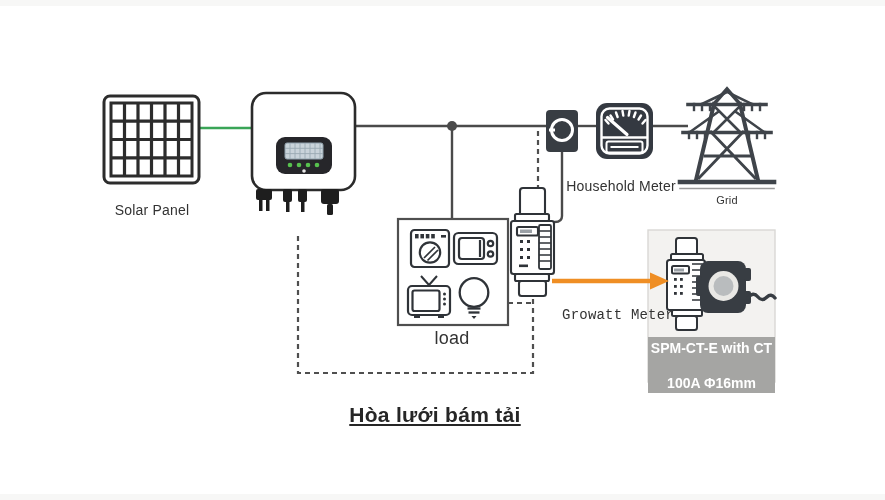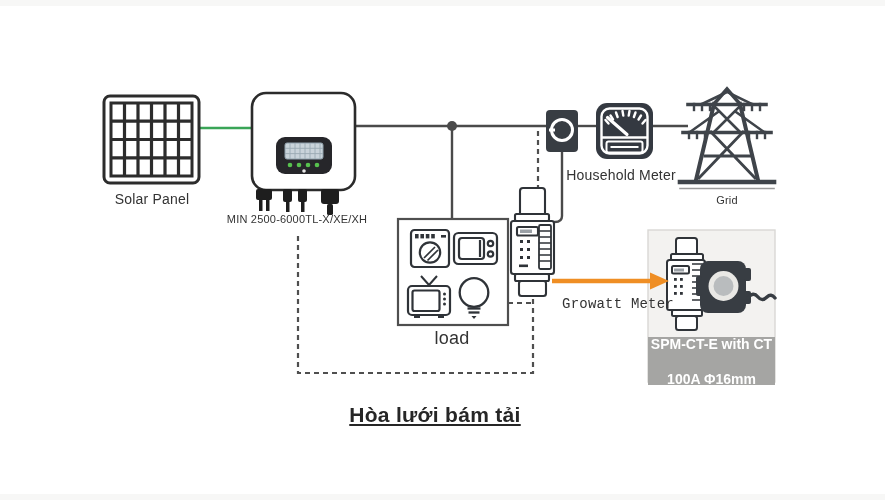--- a/index.html
+++ b/index.html
@@ -5,29 +5,29 @@
   html,body{margin:0;padding:0;background:#fff;}
   #stage{
     position:relative;width:885px;height:500px;overflow:hidden;
     background:#ffffff;font-family:"Liberation Sans",sans-serif;color:#2e2e2e;
   }
   .edge-strip{position:absolute;left:0;width:885px;height:6px;background:#f7f7f6;}
   .lbl{
     position:absolute;transform:translateX(-50%);white-space:nowrap;
     color:#333333;text-align:center;letter-spacing:.2px;
   }
-  .lbl-sm{font-size:14px;}
+  .lbl-sm{font-size:14px;margin-top:11px;}
   .lbl-md{font-size:11px;}
   .lbl-load{font-size:18px;}
   .caption{
     position:absolute;transform:translateX(-50%);font-size:21px;font-weight:bold;
     color:#262626;letter-spacing:.3px;white-space:nowrap;text-decoration:underline;
   }
   .spm-band{
-    position:absolute;left:648px;top:337px;width:127px;height:48px;
+    position:absolute;left:648px;top:337px;width:127px;height:56px;
     background:#a5a5a3;display:flex;flex-direction:column;align-items:center;
     justify-content:center;gap:17px;
   }
   .spm-band div{
     color:#ffffff;font-size:14px;font-weight:bold;line-height:18px;white-space:nowrap;
   }
   svg{position:absolute;left:0;top:0;}
 </style>
 </head>
 <body>
@@ -245,21 +245,20 @@
     </g>
 
     <g>
       <line x1="552" y1="281" x2="652" y2="281" stroke="#ef8e24" stroke-width="4.6"></line>
       <path d="M650,272.5 L669,281 L650,289.5 Z" fill="#ef8e24"></path>
     </g>
   </svg>
 
   <div class="lbl lbl-sm" style="left:152px;top:191px;">Solar Panel</div>
 
-  <div class="lbl lbl-md" style="left:297px;top:213px;">MIN 2500-6000TL-X/XE/XH</div>
 
   <div class="lbl lbl-sm" style="left:621px;top:167px;">Household Meter</div>
 
   <div class="lbl lbl-md" style="left:727px;top:194px;">Grid</div>
 
   <div class="lbl lbl-load" style="left:452px;top:328px;">load</div>
 
   <div class="lbl lbl-sm" style="left:618px;top:296px;font-family:Liberation Mono, monospace;">Growatt Meter</div>
 
   <div class="spm-band">

